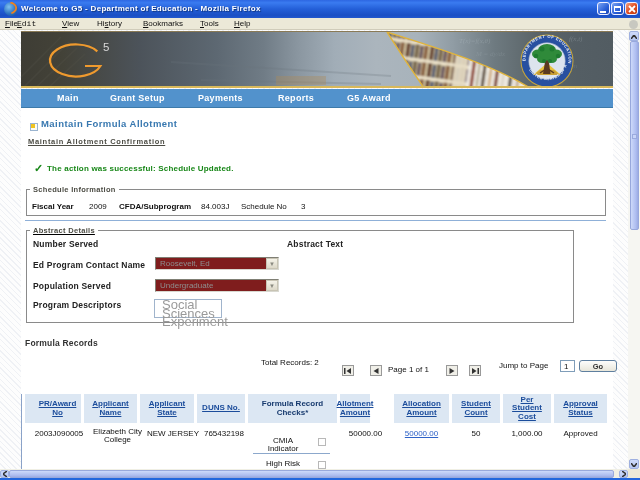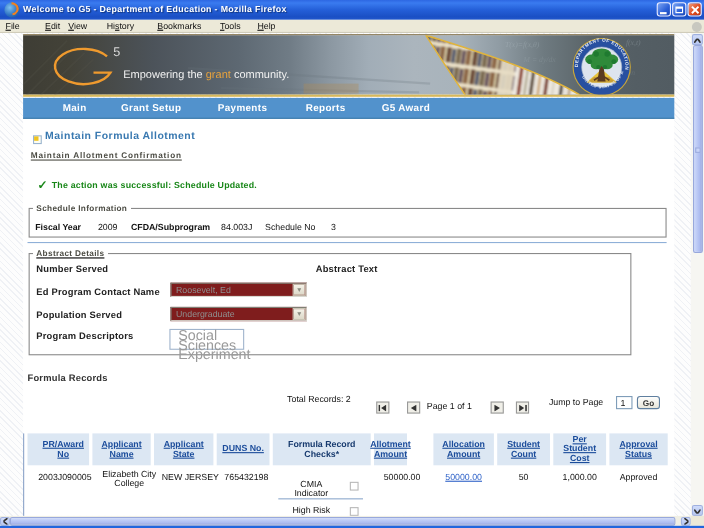--- a/index.html
+++ b/index.html
@@ -52,21 +52,21 @@
 .xpselect .val { position:absolute; left:4px; top:1px; font-size:8px; color:#8f8f8f; }
 .xpselect .arrow { position:absolute; right:0; top:0; width:12px; height:11px; background:linear-gradient(180deg,#f4f2e8,#dcd8c8); border:1px solid #c8c4b4; font-size:6px; color:#8a8a80; text-align:center; line-height:10px; }
 #ta-desc { left:154px; top:299px; width:68px; height:19px; border:1px solid #a0b4cc; font-size:13px; color:#9a9a9a; padding:1px 7px; line-height:8.5px; }
 
 #formula-rec { left:25px; top:338px; font-size:8.5px; font-weight:bold; color:#333; letter-spacing:0.2px; }
 #total-rec { left:261px; top:358px; font-size:8px; color:#111; }
 .pgbtn { position:absolute; width:12px; height:11px; background:#f0efe8; border:1px solid #999; display:flex; align-items:center; justify-content:center; }
 #page-of { left:388px; top:365px; font-size:8px; color:#111; }
 #jump-lbl { left:499px; top:361px; font-size:8px; color:#111; }
 #jump-input { left:560px; top:360px; width:15px; height:12px; border:1px solid #7f9db9; font-size:8px; color:#111; padding-left:3px; line-height:11px; background:#fff; }
-#go-btn { left:579px; top:360px; width:21px; height:12px; border:1px solid #5f7f9f; border-radius:3px; background:linear-gradient(180deg,#fdfdfc,#e8e6da); font-size:7.5px; font-weight:bold; color:#333; text-align:center; line-height:11px; }
+#go-btn { left:579px; top:360px; width:38px; height:12px; border:1px solid #5f7f9f; border-radius:3px; background:linear-gradient(180deg,#fdfdfc,#e8e6da); font-size:7.5px; font-weight:bold; color:#333; text-align:center; line-height:11px; }
 
 
 #tbl-left-border { left:21px; top:394px; width:1px; height:75px; background:#8aa2c8; }
 .hcell { position:absolute; top:394px; height:29px; background:#dce7f3; color:#1b4c9b; font-size:8px; font-weight:bold; text-align:center; display:flex; align-items:center; justify-content:center; line-height:8.5px; }
 .hcell u { text-decoration:underline; }
 .dcell { position:absolute; font-size:8px; color:#111; text-align:center; line-height:8px; }
 .chk { position:absolute; width:8px; height:8px; border:1px solid #b8b8b8; background:#fff; }
 #cmia-sep { left:253px; top:453px; width:77px; height:1px; background:#8ca8cc; }
 a.blue { color:#2e62c8; }
 
@@ -94,21 +94,21 @@
     <div style="position:absolute;left:2px;top:3px;width:7px;height:6px;border:1px solid #fff;border-top-width:2px;"></div>
   </div>
 <div class="abs winbtn" id="btn-close">
     <svg width="8" height="8" style="position:absolute;left:2px;top:2px;">
       <path d="M1,1 L7,7 M7,1 L1,7" stroke="#fff" stroke-width="1.8"></path>
     </svg>
   </div>
 
 <div class="abs" id="menubar">
   <span class="menu-item" style="left:5px;"><u>F</u>ile</span>
-  <span class="menu-item" style="left:41px;"><u>E</u>dit</span>
+  <span class="menu-item" style="left:17px;font-family:Liberation Mono, monospace;"><u>E</u>dit</span>
   <span class="menu-item" style="left:62px;"><u>V</u>iew</span>
   <span class="menu-item" style="left:97px;">Hi<u>s</u>tory</span>
   <span class="menu-item" style="left:143px;"><u>B</u>ookmarks</span>
   <span class="menu-item" style="left:200px;"><u>T</u>ools</span>
   <span class="menu-item" style="left:234px;"><u>H</u>elp</span>
 </div>
 <div class="abs" style="left:629px;top:20px;width:9px;height:9px;border-radius:50%;background:#c8c8c0;"></div>
 
 <div class="abs" id="pagebg"></div>
 <div class="abs" id="whitepage"></div>
@@ -178,21 +178,20 @@
       </g>
     </g>
     <path d="M366,0 C380,22 392,40 403,56" stroke="#e0b43c" stroke-width="1.4" fill="none"></path>
     <path d="M366,0 C410,14 470,32 509,56" stroke="#e0b43c" stroke-width="1.4" fill="none"></path>
 
     <g stroke="#ef9a2e" stroke-width="2.2" fill="none">
       <path d="M 76.3,19.3 A 26,16 0 1 0 79.4,34 L 64,34"></path>
     </g>
     <text x="82" y="19" fill="#d8d8d8" font-size="11.5" font-family="Liberation Sans, sans-serif">5</text>
   </svg>
-  <div class="abs" id="tagline">Empowering the <b>grant</b> community.</div>
 
   <svg class="abs" style="left:499px;top:1px;width:54px;height:56px;" viewBox="0 0 54 56">
     <circle cx="27" cy="28" r="26.5" fill="#caa73a"></circle>
     <circle cx="27" cy="28" r="25.5" fill="#2850a0"></circle>
     <circle cx="27" cy="28" r="18.2" fill="#dde4ee"></circle>
     <circle cx="27" cy="28" r="18.2" fill="none" stroke="#aab8cc" stroke-width="0.6"></circle>
     <path d="M13,42 L41,42 L27,30 Z" fill="#e8c43d"></path>
     <path d="M14,42 L40,42 L34,37 L20,37 Z" fill="#caa035"></path>
     <path d="M25.5,26 L28.5,26 L30.5,41 L23,41 Z" fill="#5a3a20"></path>
     <path d="M26,36 L20,40 M28,36 L34,40" stroke="#5a3a20" stroke-width="1.5"></path>

